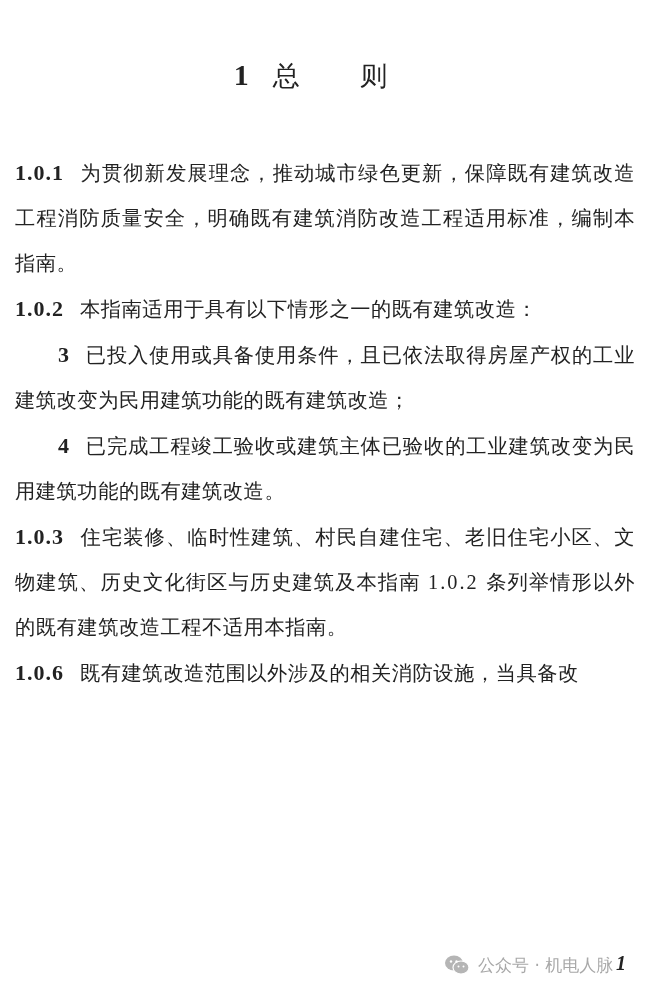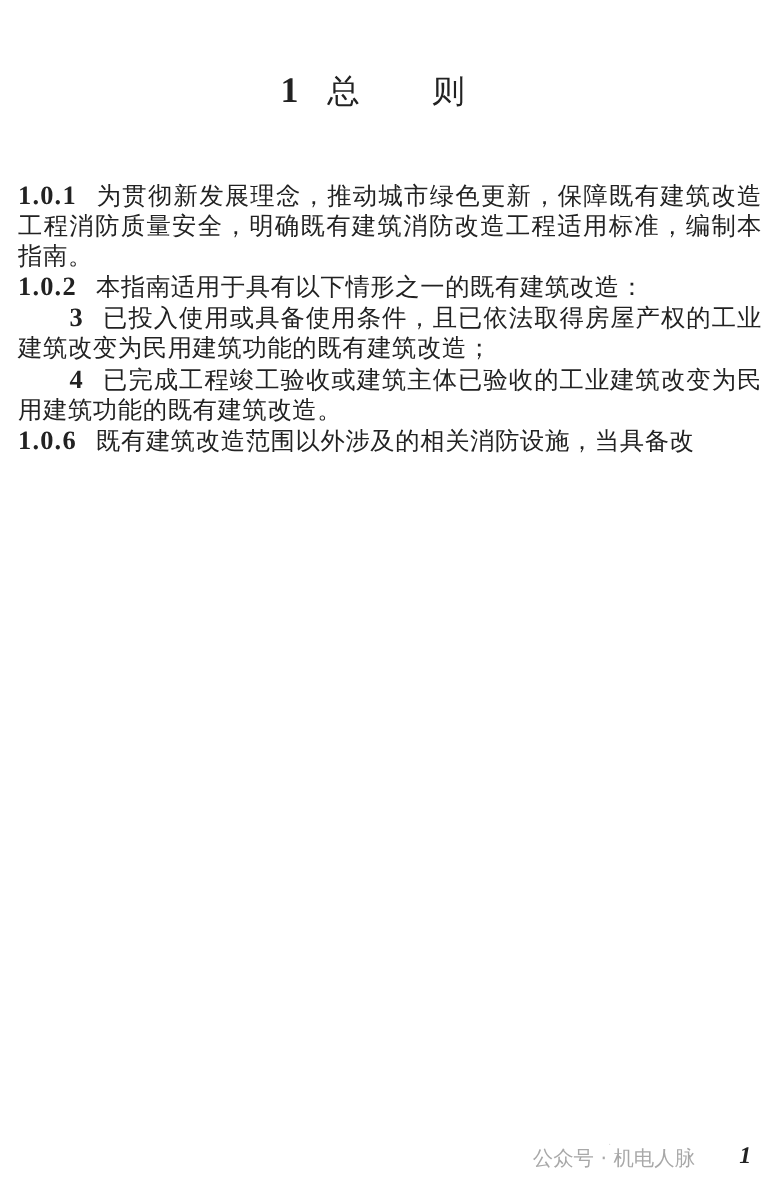--- a/index.html
+++ b/index.html
@@ -9,30 +9,30 @@
     color: #222222;
   }
   .title {
     position: absolute; top: 58px; left: 0; width: 647px; text-align: center;
     font-size: 27px; letter-spacing: 2px;
   }
   .title .num { font-weight: bold; font-family: "Liberation Serif", serif; font-size: 30px; margin-right: 22px; }
   .title .word { letter-spacing: 26px; }
   .content {
     position: absolute; top: 150px; left: 15px; width: 620px;
-    font-size: 20.3px; line-height: 25px; letter-spacing: 0.5px;
+    font-size: 20.3px; line-height: 45px; letter-spacing: 0.5px;
   }
   .para { margin: 0; text-align: justify; text-align-last: left; }
   .clause-no { font-weight: bold; font-family: "Liberation Serif", serif; font-size: 22px; margin-right: 16px; letter-spacing: 1px; }
   .item { text-indent: 43px; }
   .item-no { font-weight: bold; font-family: "Liberation Serif", serif; font-size: 22px; margin-right: 16px; }
   .ref { font-family: "Liberation Serif", serif; letter-spacing: 2px; }
   .watermark {
     position: absolute; top: 953px; left: 444px; height: 24px;
-    display: flex; align-items: center; color: #a8a8a8; font-family: "DejaVu Sans", sans-serif; font-size: 17px; flex-direction: column;
+    display: flex; align-items: center; color: #a8a8a8; font-family: "DejaVu Sans", sans-serif; font-size: 17px;
   }
   .watermark .icon { width: 26px; height: 20px; margin-right: 8px; }
   .page-no {
     position: absolute; top: 952px; left: 616px; font-family: "Liberation Serif", serif;
     font-style: italic; font-weight: bold; font-size: 20px; color: #222;
   }
 </style>
 </head>
 <body>
 
@@ -47,20 +47,23 @@
   <p class="para">
     <span class="clause-no">1.0.2</span><span>本指南适用于具有以下情形之一的既有建筑改造：</span>
   </p>
   <p class="para item">
     <span class="item-no">3</span><span>已投入使用或具备使用条件，且已依法取得房屋产权的工业建筑改变为民用建筑功能的既有建筑改造；</span>
   </p>
   <p class="para item">
     <span class="item-no">4</span><span>已完成工程竣工验收或建筑主体已验收的工业建筑改变为民用建筑功能的既有建筑改造。</span>
   </p>
   <p class="para">
+    <span class="clause-no">1.0.3</span><span>住宅装修、临时性建筑、村民自建住宅、老旧住宅小区、文物建筑、历史文化街区与历史建筑及本指南</span> <span class="ref">1.0.2</span> <span>条列举情形以外的既有建筑改造工程不适用本指南。</span>
+  </p>
+  <p class="para">
     <span class="clause-no">1.0.6</span><span>既有建筑改造范围以外涉及的相关消防设施，当具备改</span>
   </p>
 </div>
 
 <div class="watermark">
   <svg class="icon" viewBox="0 0 26 20">
     <ellipse cx="10" cy="8" rx="9" ry="7.5" fill="#b5b5b5"></ellipse>
     <ellipse cx="17" cy="12.5" rx="8" ry="6.5" fill="#b5b5b5" stroke="#ffffff" stroke-width="1.2"></ellipse>
     <circle cx="7" cy="6.5" r="1.2" fill="#fff"></circle>
     <circle cx="12.5" cy="6.5" r="1.2" fill="#fff"></circle>

